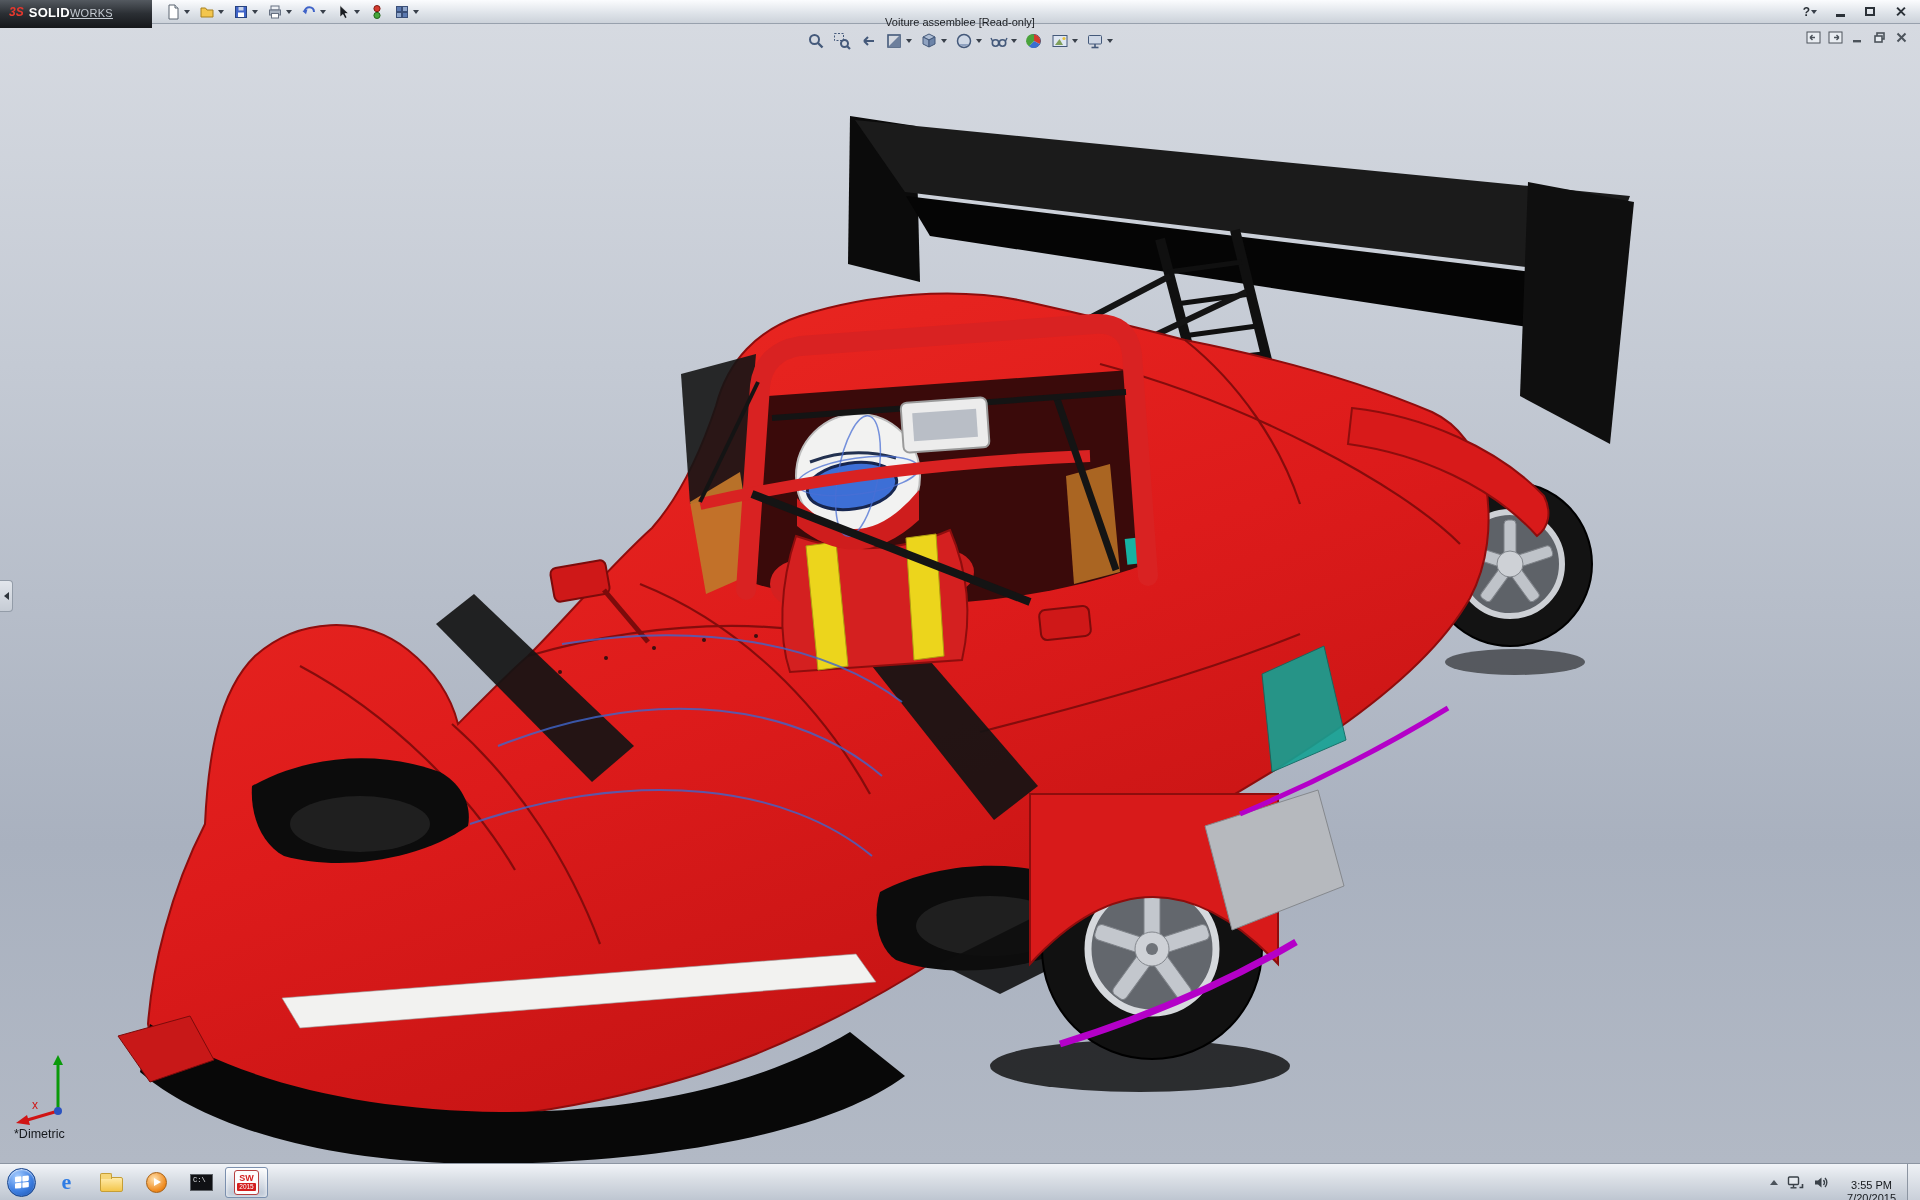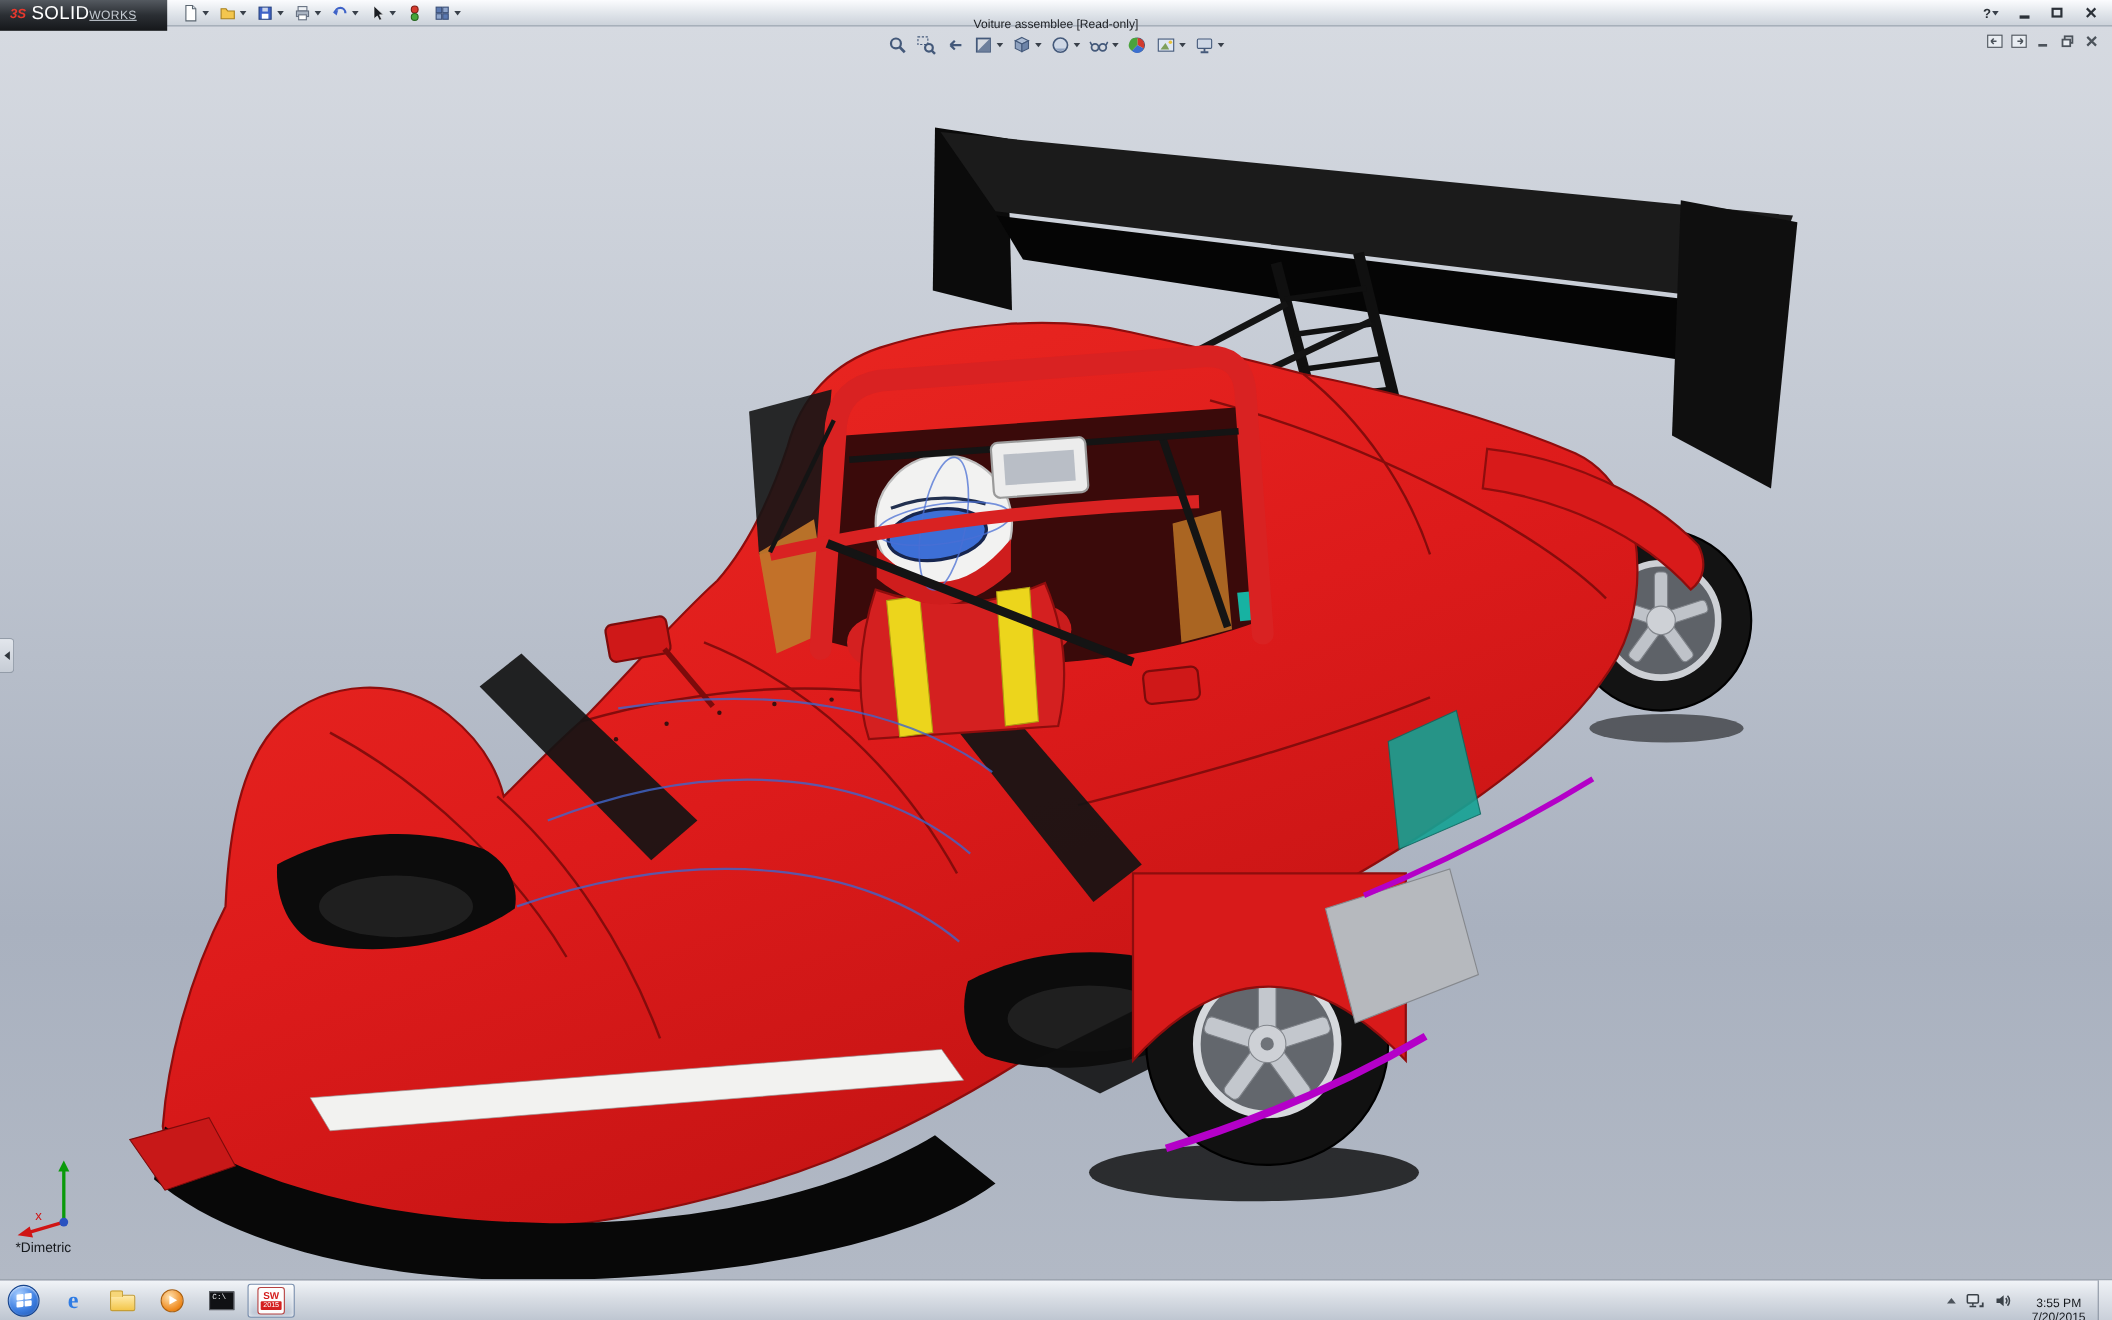--- a/index.html
+++ b/index.html
@@ -6,21 +6,21 @@
   body { font-family:"Liberation Sans", sans-serif; background:#000; }
   .screen { position:relative; width:1920px; height:1200px; overflow:hidden; background:#cfd4db; }
 
   
   .titlebar { position:absolute; top:0; left:0; right:0; height:24px; z-index:40;
     background:linear-gradient(#fbfcfe,#dde2e8 60%,#ccd2da); border-bottom:1px solid #98a1ad;
     display:flex; align-items:center; }
   .brand { height:100%; width:152px; background:linear-gradient(#60666d,#2b2f34 55%,#15171a);
     display:flex; align-items:center; gap:5px; padding:16px 9px; flex:none; }
   .logo-mark { color:#e8382e; font-weight:bold; font-style:italic; font-size:12px; }
-  .brand-bold { color:#fff; font-weight:normal; font-size:17px; letter-spacing:.3px; }
+  .brand-bold { color:#fff; font-weight:bold; font-size:13px; letter-spacing:.3px; }
   .brand-light { color:#c4cad1; font-size:11px; letter-spacing:.3px;text-decoration:underline; }
   .tb-icons { display:flex; align-items:center; gap:3px; padding-left:10px; }
   .tb-btn { display:flex; align-items:center; gap:2px; padding:2px 3px; border-radius:2px; }
   .caret { width:0; height:0; border-left:3.5px solid transparent; border-right:3.5px solid transparent;
     border-top:4px solid #39404a; margin-left:1px; }
   .tb-title { position:absolute; left:50%; transform:translateX(-50%); top:16px; font-size:11px; color:#1c1e22; white-space:nowrap; }
   .win-ctrls { margin-left:auto; display:flex; align-items:center; gap:10px; padding-right:10px; }
   .wc-btn { display:flex; align-items:center; justify-content:center; width:20px; height:16px; }
   .help-glyph { font-size:12px; font-weight:bold; color:#2b3138; }
   .min-glyph { width:9px; height:3px; background:#2b3138; margin-top:8px; }

